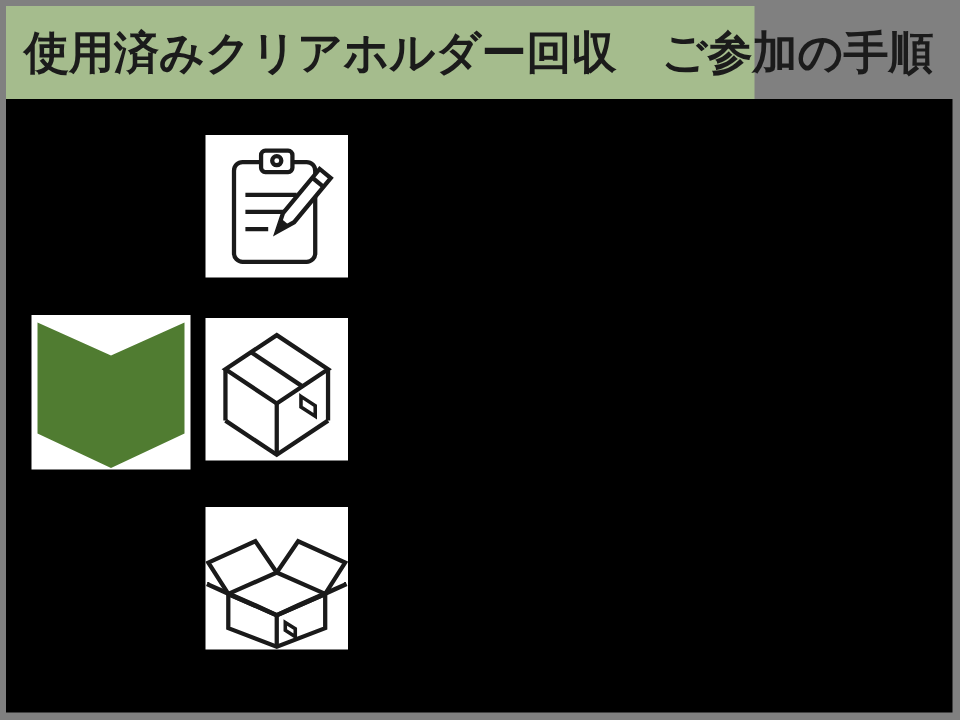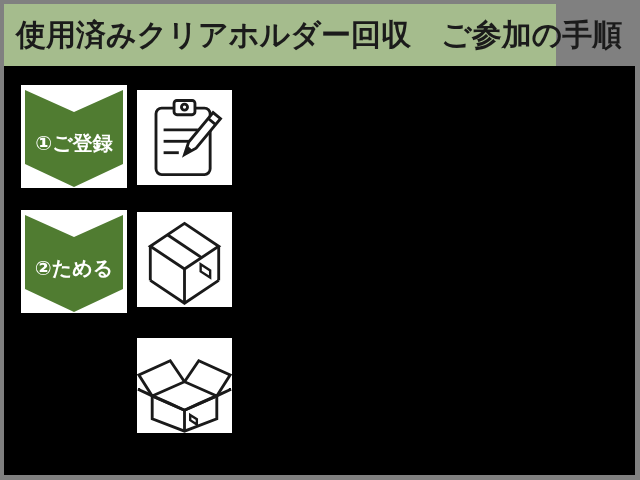--- a/index.html
+++ b/index.html
@@ -7,21 +7,21 @@
     font-family:"Liberation Sans","DejaVu Sans",sans-serif;
     background:#444;
   }
   .slide{
     position:relative;
     width:640px;height:480px;
     background:var(--frame-gray,#808080);
     overflow:hidden;
   }
   .header{
-    position:absolute;left:4px;top:4px;width:552px;height:62px;
+    position:absolute;left:4px;top:4px;width:499px;height:62px;
     background:var(--header-bg,#a5bc8d);
     display:flex;align-items:center;
     box-sizing:border-box;padding-left:12px;
   }
   .header .title{
     font-size:30px;font-weight:bold;
     color:var(--header-text,#1b1b1b);
     letter-spacing:0px;white-space:nowrap;
   }
   .body{
@@ -54,47 +54,40 @@
 <body>
 
 <div class="slide">
 
   <div class="header">
     <span class="title">使用済みクリアホルダー回収　ご参加の手順</span>
   </div>
 
   <div class="body">
 
-    <div class="banner row1">
-      <svg class="chevron" width="106" height="103" viewBox="0 0 106 103">
-        <polygon points="4,5 53,27 102,5 102,79 53,102 4,79" fill="currentColor"></polygon>
-      </svg>
-      <div class="step-label">①ご登録</div>
-    </div>
     <div class="icon-tile row1i">
       <svg viewBox="0 0 100 100">
         <g class="line-icon">
           <rect x="20" y="19" width="57" height="70" rx="6"></rect>
           <rect x="39" y="11" width="22" height="15" rx="3" fill="#ffffff"></rect>
           <circle cx="50" cy="18" r="3.2"></circle>
           <line x1="28" y1="42" x2="64" y2="42"></line>
           <line x1="28" y1="54" x2="56" y2="54"></line>
           <line x1="28" y1="66" x2="44" y2="66"></line>
           <polygon points="50,68 62.2,61.2 87.9,30.2 80.1,23.8 54.4,54.8" fill="#ffffff"></polygon>
           <line x1="82.8" y1="36.4" x2="75" y2="30"></line>
         </g>
         <polygon points="50,68 57.7,62.5 53.9,59.3" fill="#1a1a1a"></polygon>
       </svg>
     </div>
 
     <div class="banner row2">
       <svg class="chevron" width="106" height="103" viewBox="0 0 106 103">
         <polygon points="4,5 53,27 102,5 102,79 53,102 4,79" fill="currentColor"></polygon>
       </svg>
-      <div class="step-label">②ためる</div>
     </div>
     <div class="icon-tile row2i">
       <svg viewBox="0 0 100 100">
         <g class="line-icon">
           <polygon points="50,12 86,36 50,60 14,36"></polygon>
           <line x1="32" y1="24" x2="68" y2="48"></line>
           <line x1="14" y1="36" x2="14" y2="72"></line>
           <line x1="86" y1="36" x2="86" y2="72"></line>
           <line x1="50" y1="60" x2="50" y2="96"></line>
           <polyline points="14,72 50,96 86,72"></polyline>

